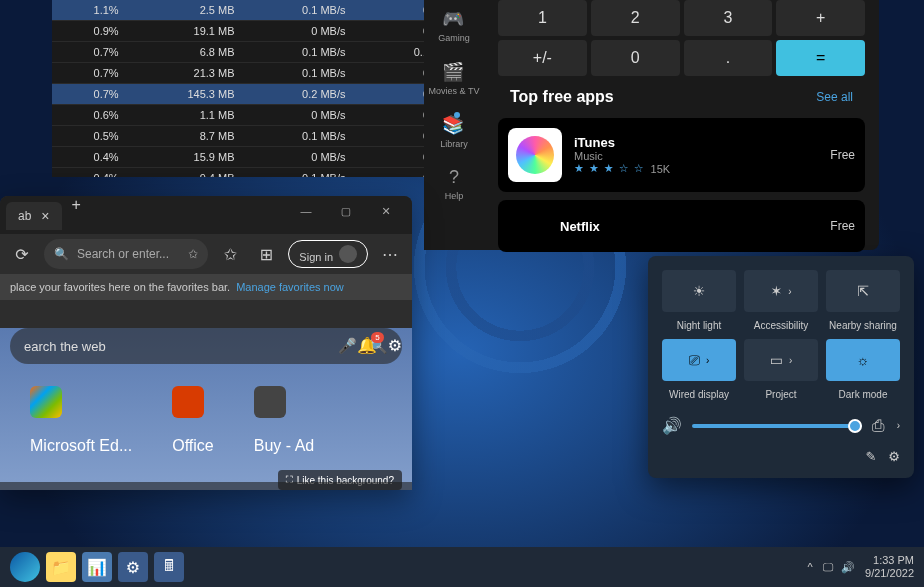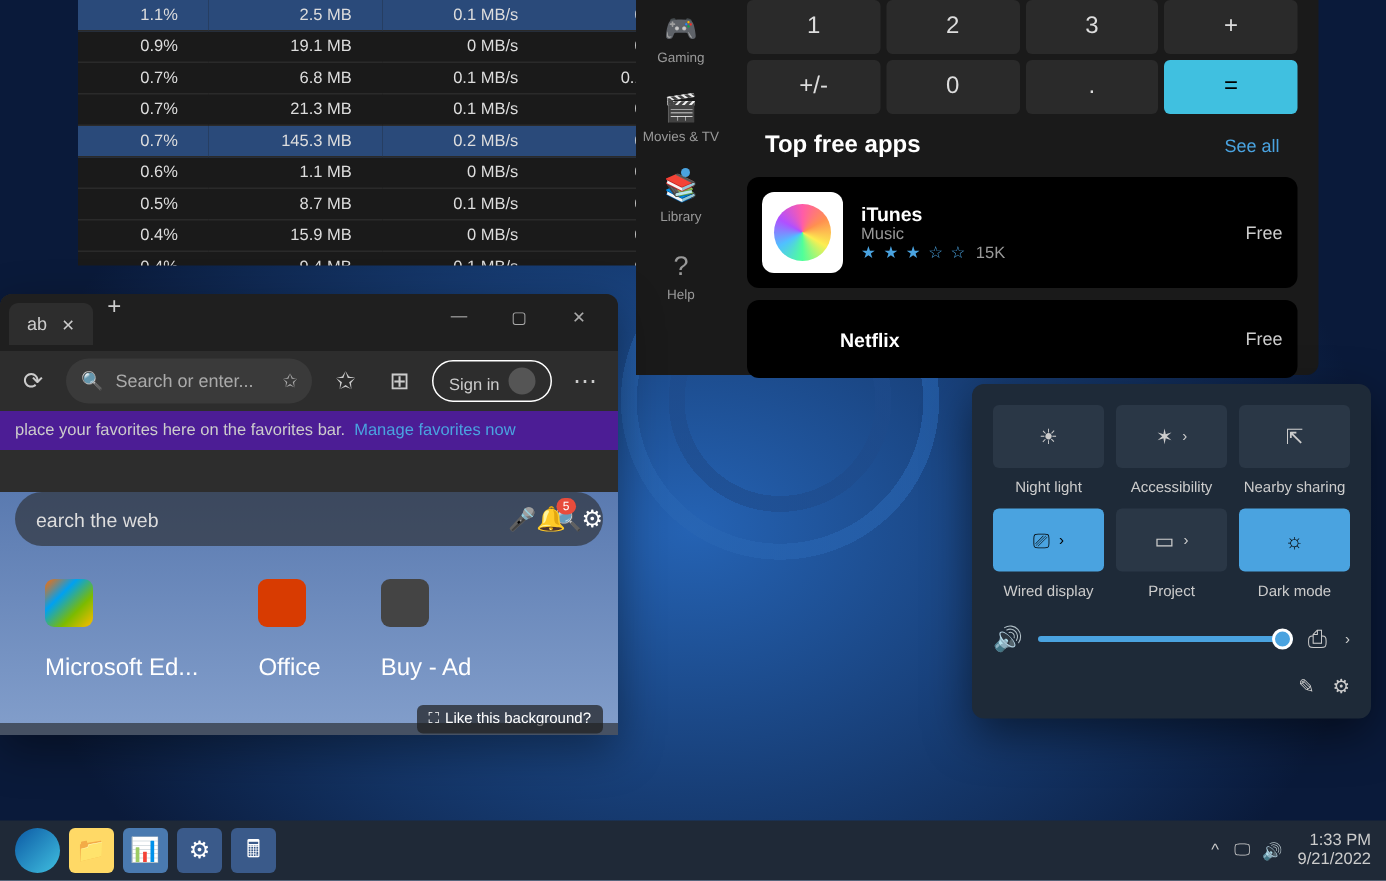--- a/index.html
+++ b/index.html
@@ -19,21 +19,21 @@
 .edge-tab { background: #2d2d2d; border-radius: 6px 6px 0 0; padding: 6px 12px; font-size: 12px; color: #ccc; display: flex; align-items: center; gap: 10px; margin-top: 6px; }
 .tab-close { cursor: pointer; font-size: 14px; }
 .tab-new { color: #ccc; font-size: 16px; margin-left: 10px; cursor: pointer; }
 .win-ctrl { margin-left: auto; display: flex; gap: 0; }
 .win-ctrl span { width: 40px; height: 30px; display: flex; align-items: center; justify-content: center; color: #aaa; cursor: pointer; font-size: 11px; }
 .edge-toolbar { height: 40px; display: flex; align-items: center; gap: 8px; padding: 0 8px; background: #2d2d2d; }
 .addr-bar { flex: 1; background: #3a3a3a; border-radius: 20px; height: 30px; display: flex; align-items: center; padding: 0 10px; gap: 8px; color: #aaa; font-size: 12px; }
 .tb-icon { width: 28px; height: 28px; display: flex; align-items: center; justify-content: center; color: #ccc; cursor: pointer; border-radius: 4px; }
 .signin { border: 1px solid #ffffff; border-radius: 16px; padding: 4px 10px; font-size: 11px; color: #ccc; display: flex; align-items: flex-end; gap: 6px; cursor: pointer; }
 .avatar { width: 18px; height: 18px; border-radius: 50%; background: #555; }
-.fav-bar { height: 26px; background: #4c1d95; font-size: 11px; color: #ccc; padding: 4px 10px; display: flex; align-items: center; gap: 6px; }
+.fav-bar { height: 26px; background: #404040; font-size: 11px; color: #ccc; padding: 4px 10px; display: flex; align-items: center; gap: 6px; }
 .fav-link { color: #4aa3e0; cursor: pointer; }
 .edge-content { position: relative; height: 190px; background: linear-gradient(180deg, #5a7ab0 0%, #8aa5d0 100%); }
 .content-icons { position: absolute; right: 10px; top: 8px; display: flex; gap: 10px; }
 .notif-icon { position: relative; color: #fff; font-size: 16px; cursor: pointer; }
 .notif-badge { position: absolute; top: -4px; right: -6px; background: #e74c3c; color: #fff; font-size: 8px; border-radius: 8px; padding: 1px 4px; }
 .search-web { margin: 28px 10px 0; background: rgba(40,40,40,0.6); border-radius: 20px; height: 36px; display: flex; align-items: center; padding: 16px 14px; color: #ddd; font-size: 13px; }
 .search-web .mic, .search-web .srch { margin-left: auto; font-size: 15px; cursor: pointer; }
 .search-web .srch { margin-left: 12px; }
 .app-tiles { display: flex; gap: 40px; padding: 22px 30px; }
 .tile { display: flex; flex-direction: column; gap: 19px; color: #fff; font-size: 16px; cursor: pointer; }

